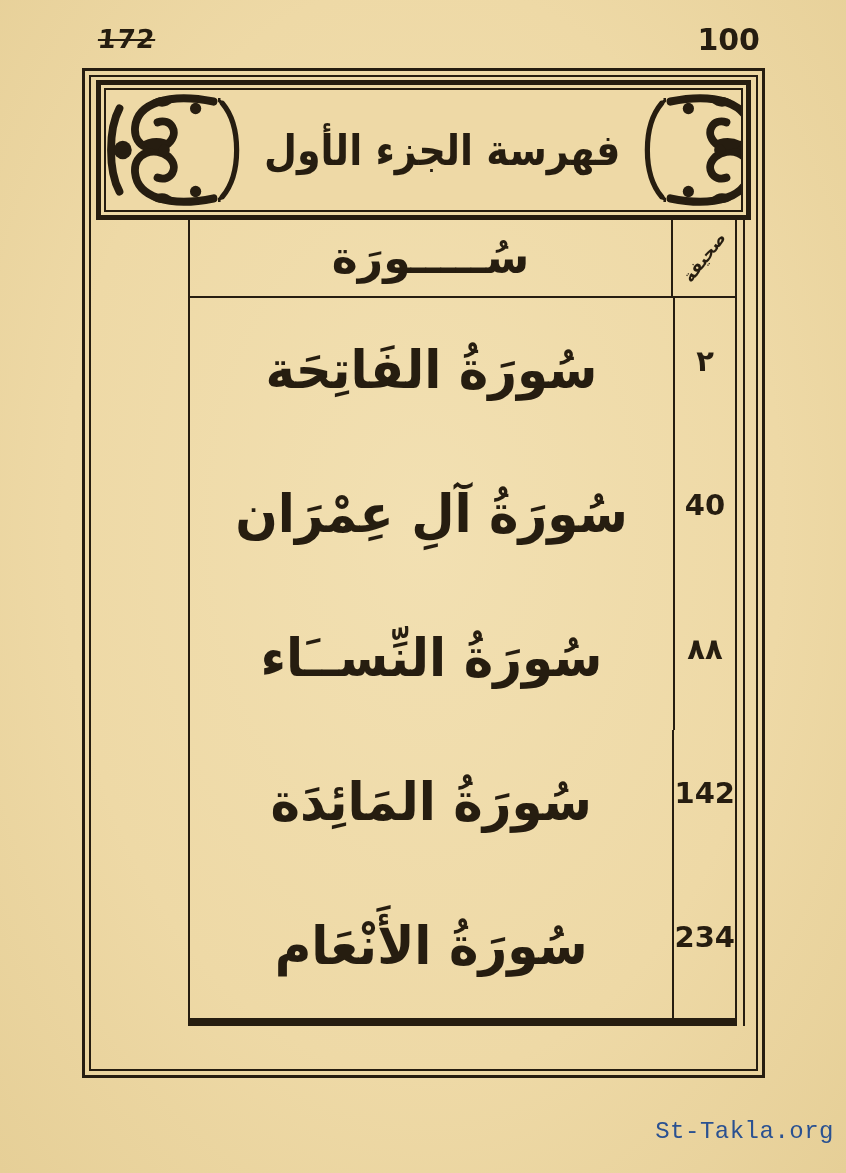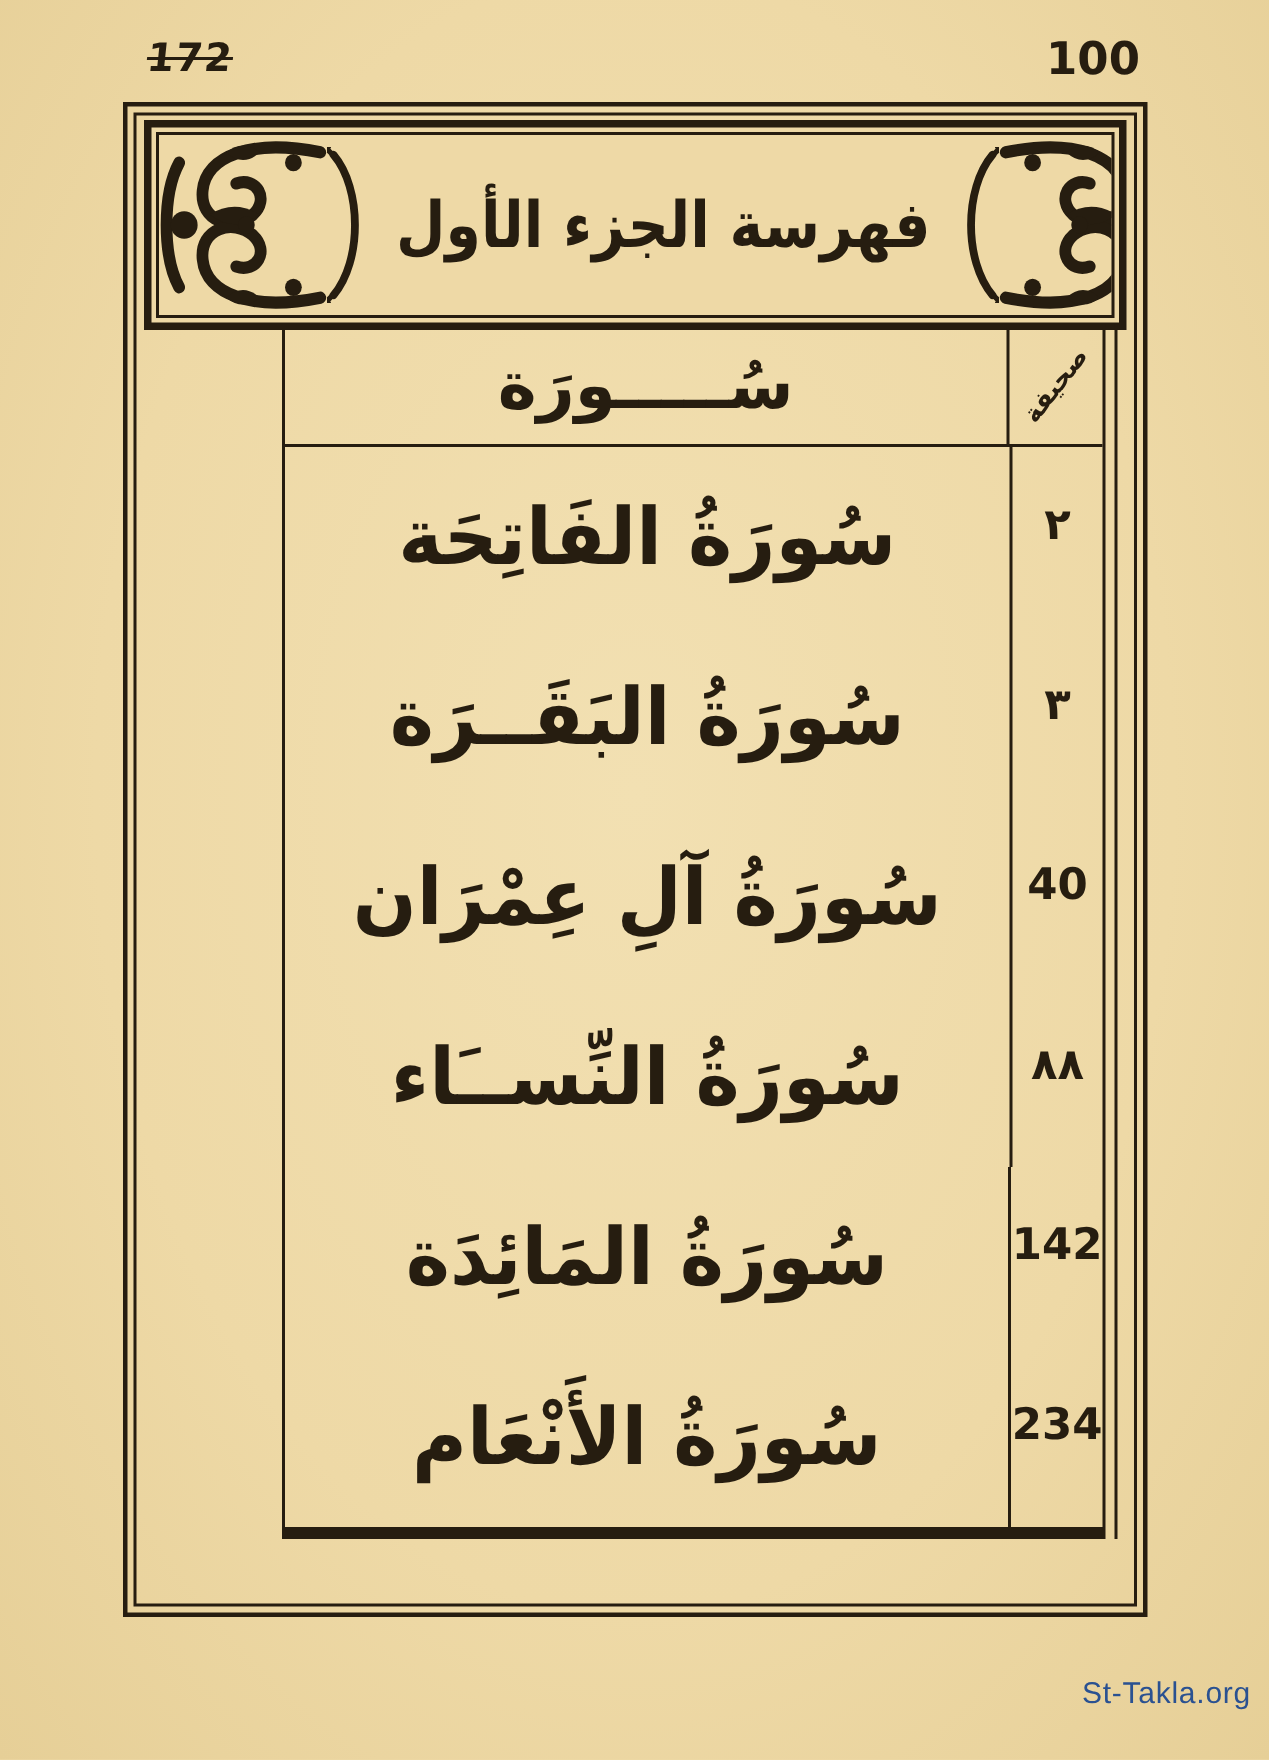--- a/index.html
+++ b/index.html
@@ -83,21 +83,21 @@
     transform:scaleY(1.05);
   }
   .pagenum-cell{
     flex:0 0 62px;border-left:2.5px solid var(--ink);
     display:flex;align-items:center;justify-content:center;
     font-size:29px;font-weight:bold;direction:rtl;padding-bottom:18px;box-sizing:border-box;
   }
   
   .watermark{
     position:absolute;right:12px;top:1118px;
-    font-family:Liberation Sans, sans-serif;font-size:20px;
+    font-family:Liberation Mono, monospace;font-size:24px;
     color:var(--watermark_blue);letter-spacing:0.5px;
   }
 </style>
 </head>
 <body>
 
 <div>
 
   <div class="pageno-left">172</div>
   <div class="pageno-right">100</div>
@@ -171,24 +171,20 @@
         <div class="page-header-cell">
           <span class="page-header-rot">صحيفة</span>
         </div>
       </div>
       <div class="tbody" id="rows">
   <div class="trow">
     <div class="surah-cell">سُورَةُ الفَاتِحَة</div>
     <div class="pagenum-cell">٢</div>
   </div>
 
-  <div class="trow">
-    <div class="surah-cell">سُورَةُ البَقَــرَة</div>
-    <div class="pagenum-cell">٣</div>
-  </div>
 
   <div class="trow">
     <div class="surah-cell">سُورَةُ آلِ عِمْرَان</div>
     <div class="pagenum-cell">40</div>
   </div>
 
   <div class="trow">
     <div class="surah-cell">سُورَةُ النِّســَاء</div>
     <div class="pagenum-cell">٨٨</div>
   </div>

